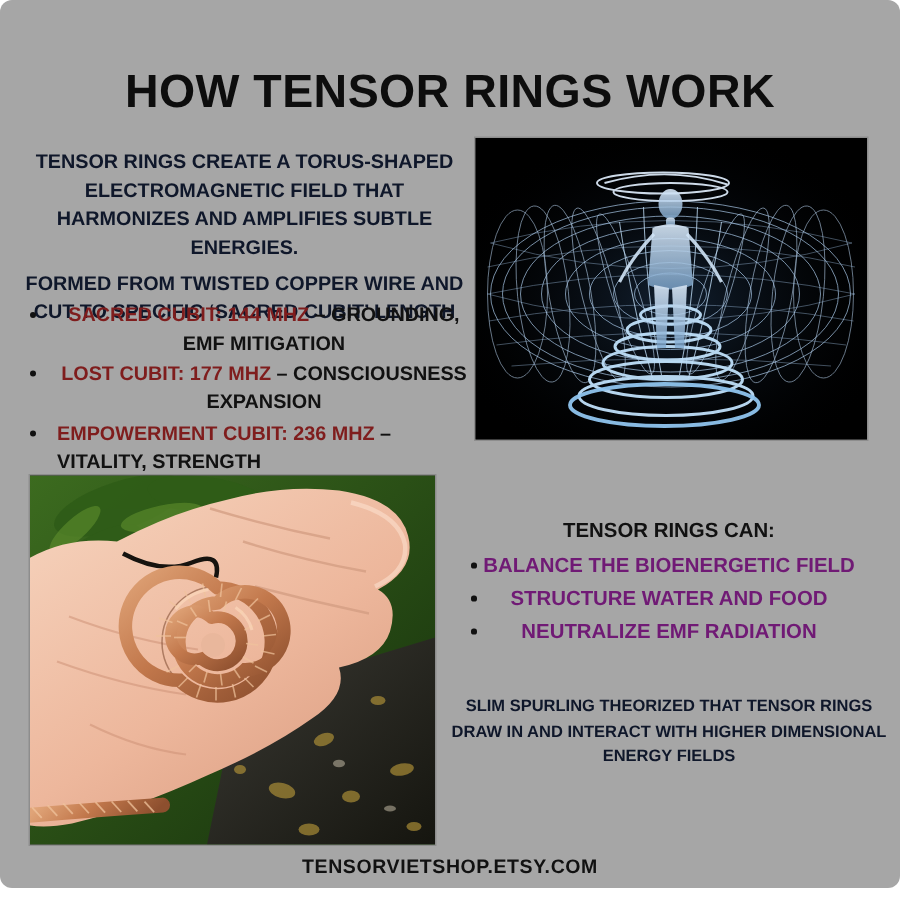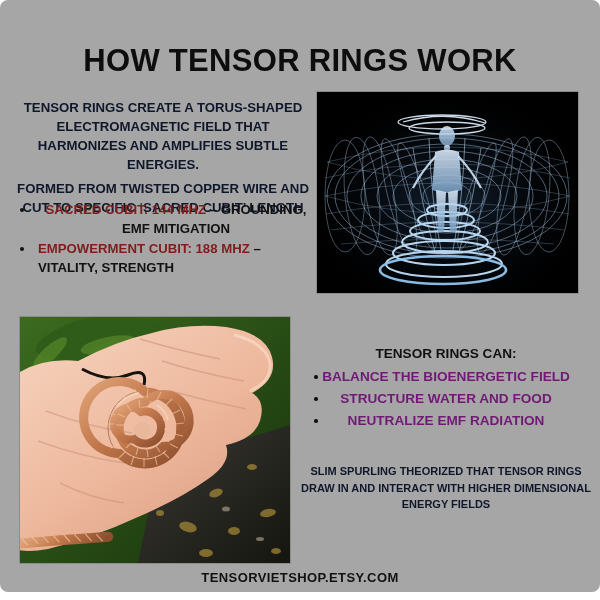--- a/index.html
+++ b/index.html
@@ -190,23 +190,27 @@
   <div class="intro-block">
     <div class="intro-para">TENSOR RINGS CREATE A TORUS-SHAPED ELECTROMAGNETIC FIELD THAT HARMONIZES AND AMPLIFIES SUBTLE ENERGIES.</div>
     <div class="intro-para">FORMED FROM TWISTED COPPER WIRE AND CUT TO SPECIFIC ‘SACRED CUBIT’ LENGTH</div>
   </div>
 
   <ul class="cubit-list">
     <li class="cubit-item">
       <span class="dot"></span>
       <span class="lead">SACRED CUBIT: 144 MHZ</span><span class="rest"> – GROUNDING, EMF MITIGATION</span>
     </li>
+    <li class="cubit-item">
+      <span class="dot"></span>
+      <span class="lead">LOST CUBIT: 177 MHZ</span><span class="rest"> – CONSCIOUSNESS EXPANSION</span>
+    </li>
     <li class="cubit-item last">
       <span class="dot"></span>
-      <span class="lead">EMPOWERMENT CUBIT: 188 MHZ</span><span class="rest"> – VITALITY, STRENGTH</span>
+      <span class="lead">EMPOWERMENT CUBIT: 236 MHZ</span><span class="rest"> – VITALITY, STRENGTH</span>
     </li>
   </ul>
 
   <div class="torus-frame">
     <svg class="torus-svg" width="261" height="201" viewBox="0 0 261 201">
       <rect x="0" y="0" width="261" height="201" fill="#000000"></rect>
       <defs>
         <radialGradient id="glow" cx="50%" cy="55%" r="60%">
           <stop offset="0%" stop-color="#2a4a70" stop-opacity="0.45"></stop>
           <stop offset="100%" stop-color="#000000" stop-opacity="0"></stop>

